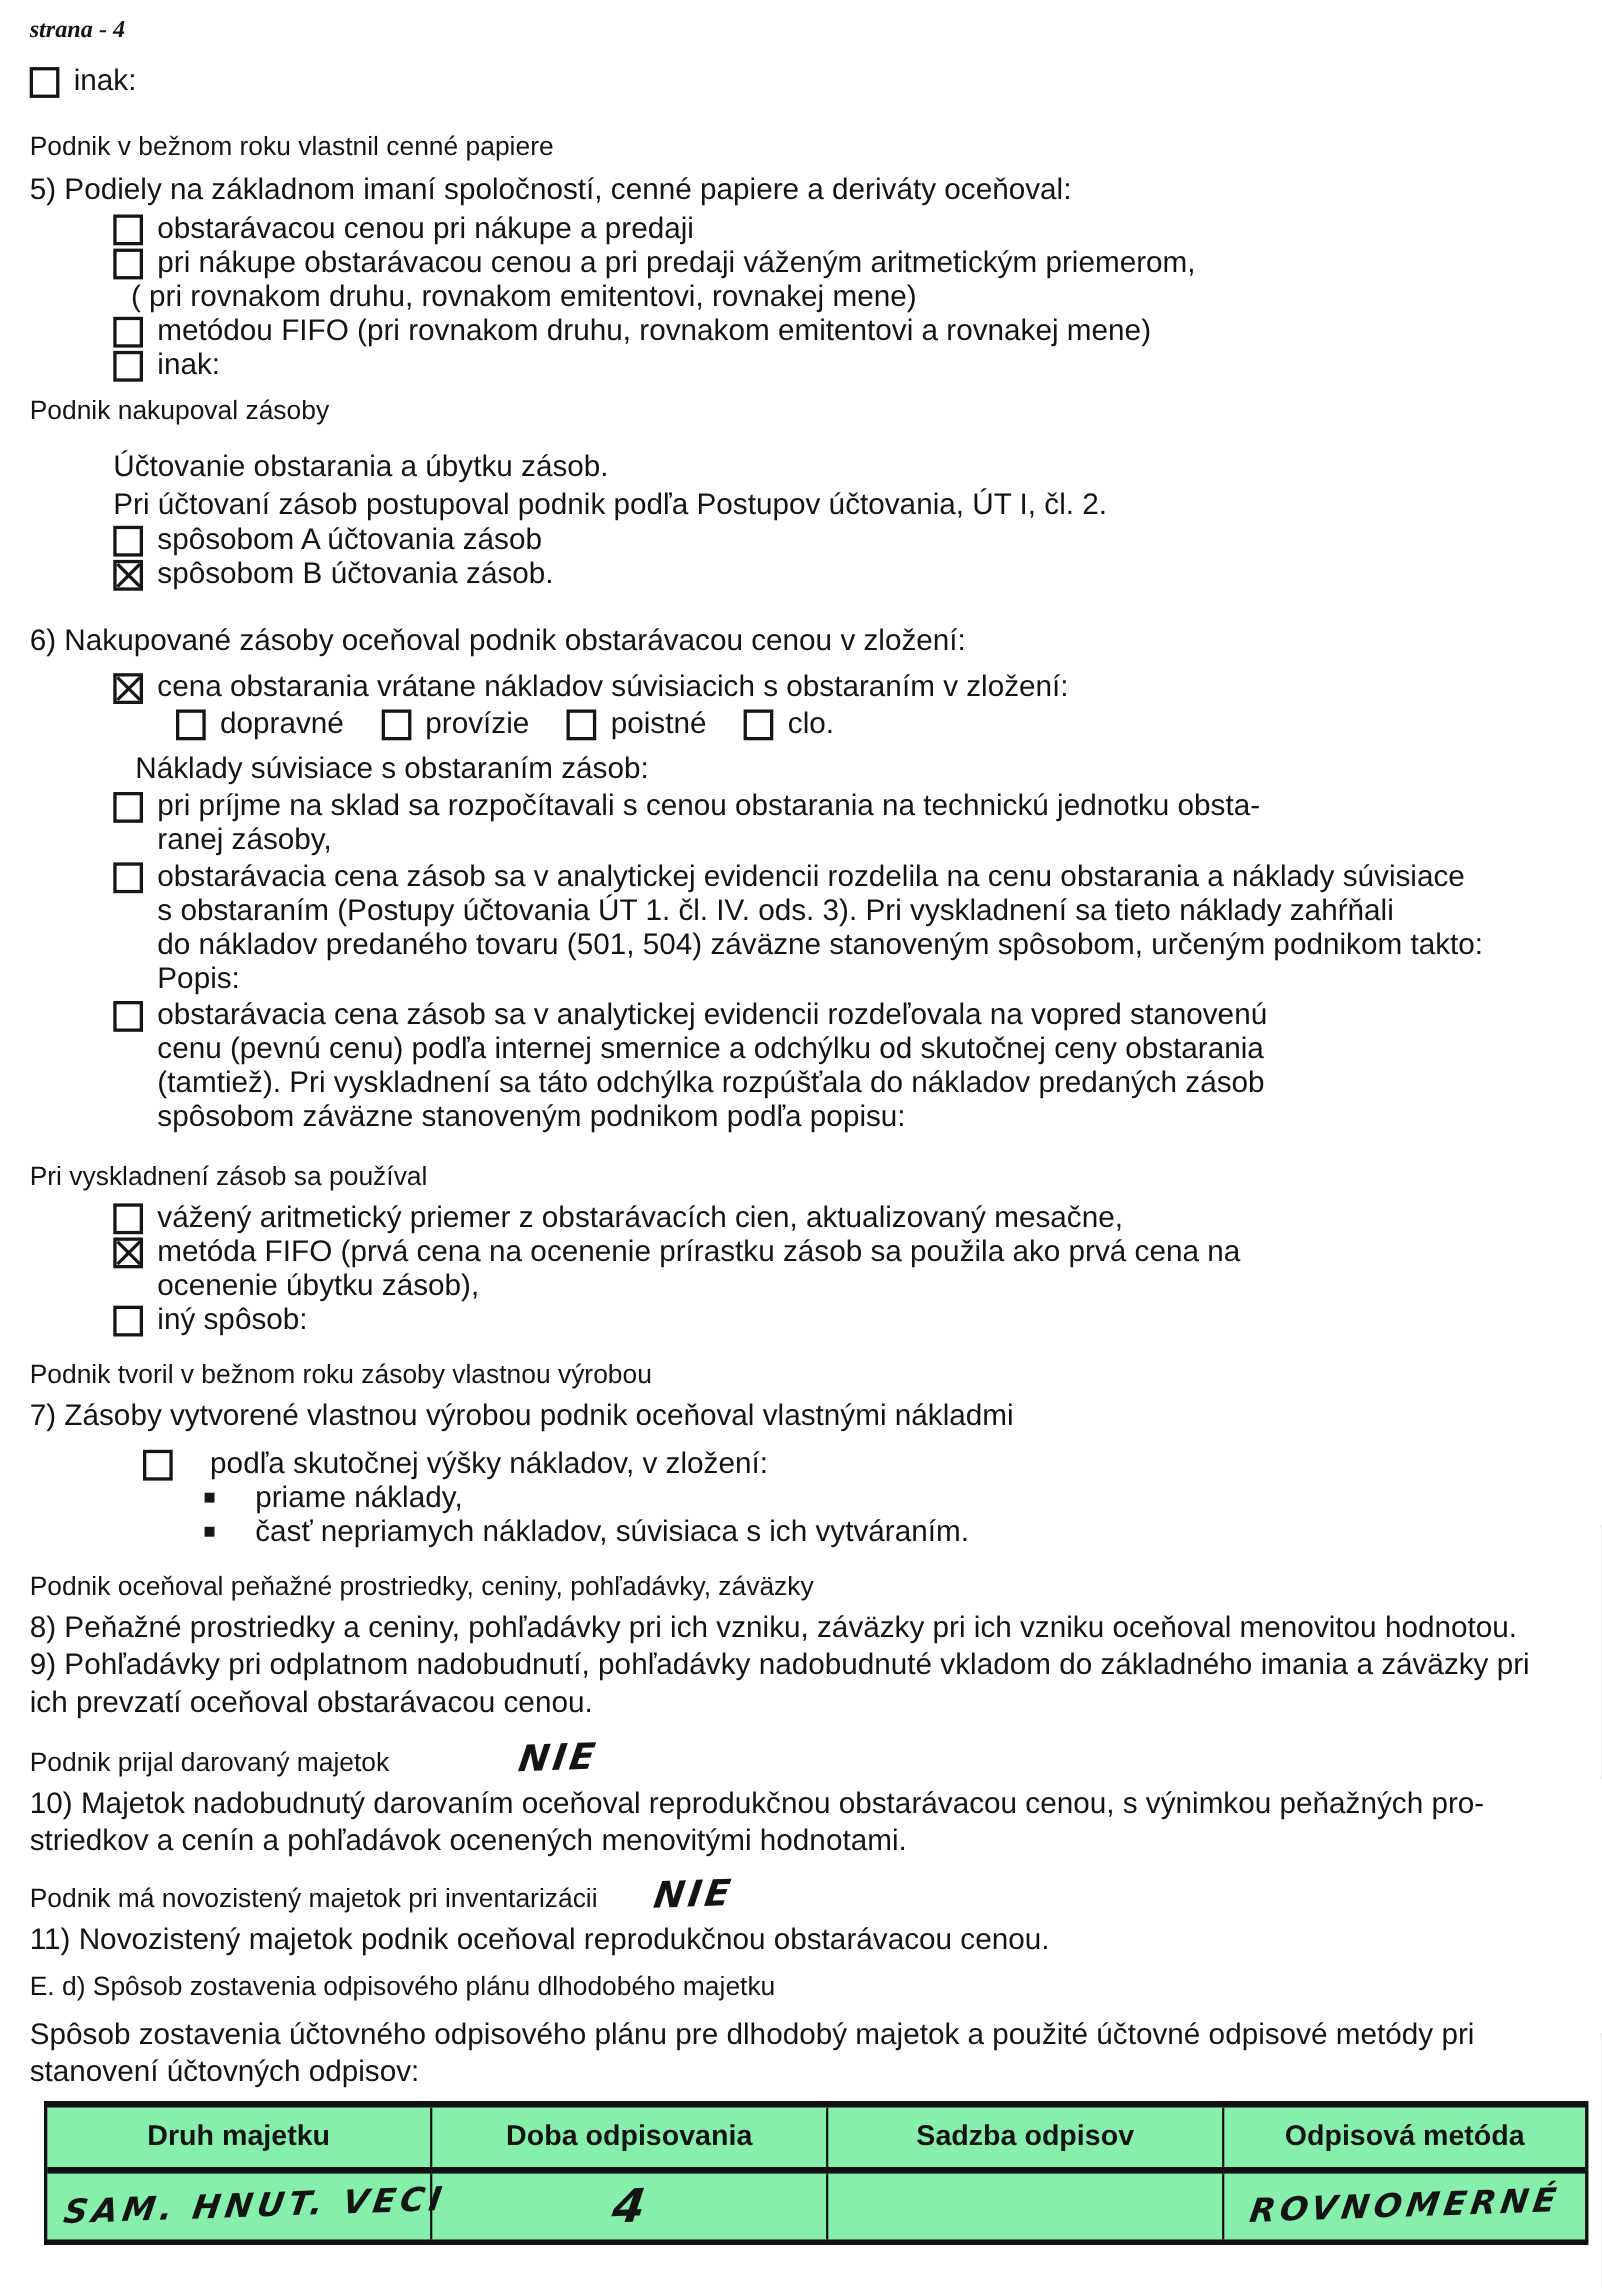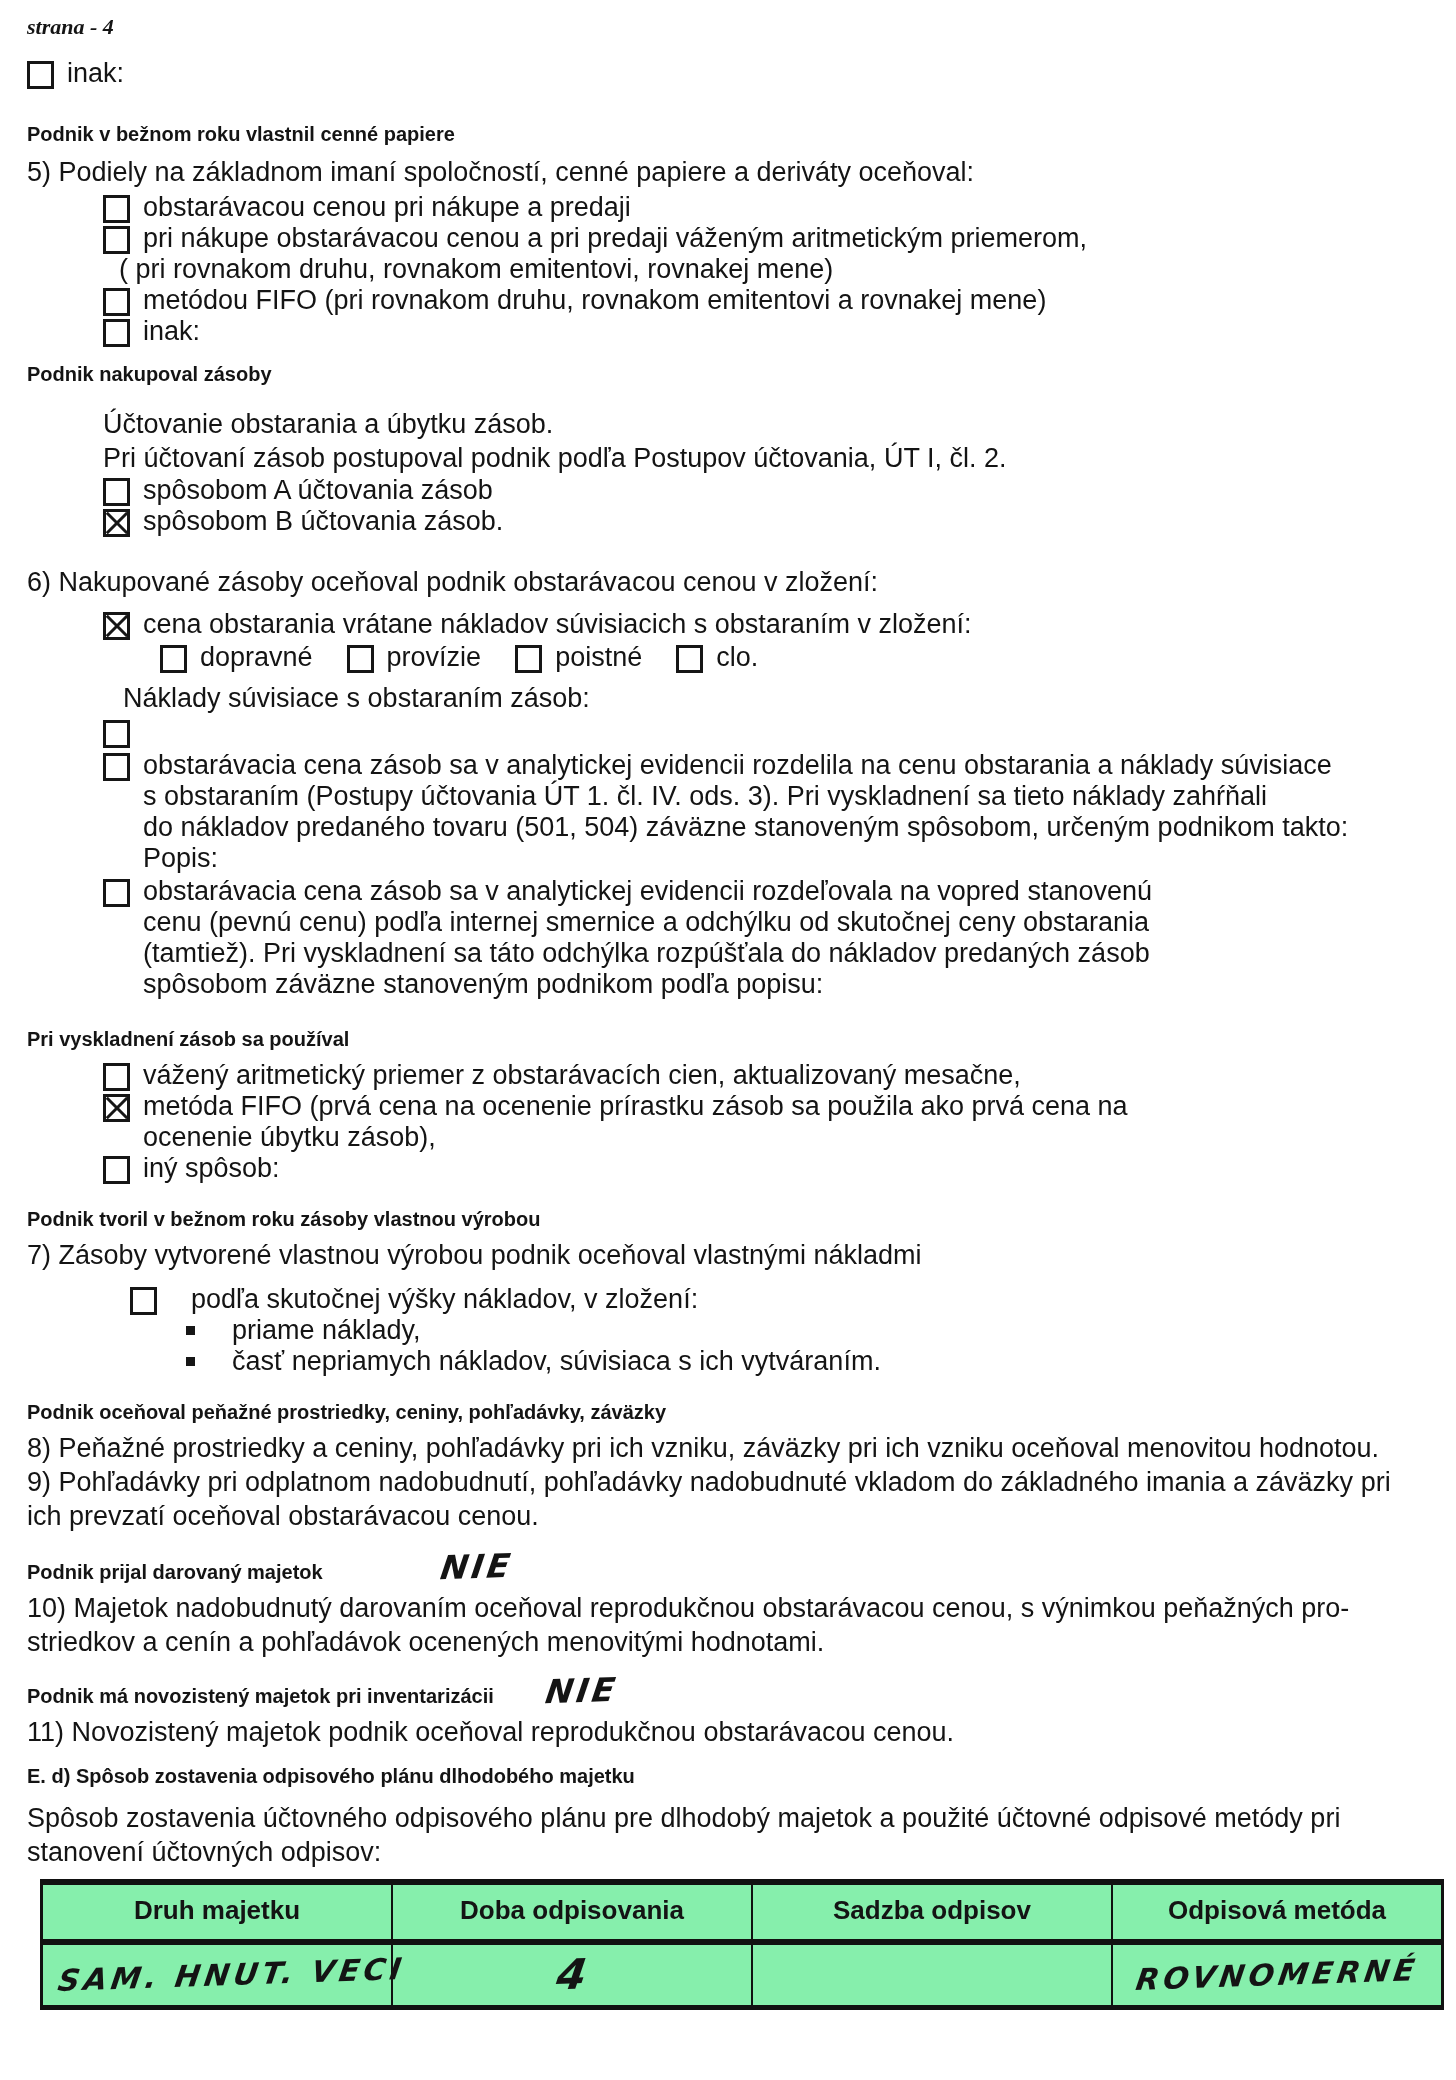--- a/index.html
+++ b/index.html
@@ -14,21 +14,21 @@
     line-height:34px;
     box-sizing:border-box;
     padding:12px 16px 0 27px;
     overflow:hidden;
   }
   .page-label{
     font-family:"Liberation Serif", serif;
     font-style:italic;font-weight:700;
     font-size:22px;line-height:30px;
   }
-  .h{font-weight:700;font-size:20px;line-height:38px;white-space:nowrap;}
+  .h{font-weight:400;font-size:24px;line-height:38px;white-space:nowrap;}
   .h-row{display:flex;align-items:flex-start;}
   .line,.lbl,.para{white-space:nowrap;}
   .lines .line{line-height:31px;}
   .para{line-height:34px;}
   .opt{display:flex;align-items:flex-start;gap:13px;line-height:31px;}
   .cb{
     width:21px;height:22px;border:3px solid #161616;
     display:inline-block;position:relative;flex:0 0 auto;margin-top:3px;
     background:#fff;
   }
@@ -159,20 +159,24 @@
     <div class="opt">
       <span class="cb"></span>
       <span class="lbl">clo.</span>
     </div>
   </div>
 
   <div class="para ml96 s22">Náklady súvisiace s obstaraním zásob:</div>
 
   <div class="opt ml76 s2">
     <span class="cb"></span>
+    <div class="lines">
+      <div class="line">pri príjme na sklad sa rozpočítavali s cenou obstarania na technickú jednotku obsta-</div>
+      <div class="line">ranej zásoby,</div>
+    </div>
   </div>
 
   <div class="opt ml76 s2">
     <span class="cb"></span>
     <div class="lines">
       <div class="line">obstarávacia cena zásob sa v analytickej evidencii rozdelila na cenu obstarania a náklady súvisiace</div>
       <div class="line">s obstaraním (Postupy účtovania ÚT 1. čl. IV. ods. 3). Pri vyskladnení sa tieto náklady zahŕňali</div>
       <div class="line">do nákladov predaného tovaru (501, 504) záväzne stanoveným spôsobom, určeným podnikom takto:</div>
       <div class="line">Popis:</div>
     </div>

